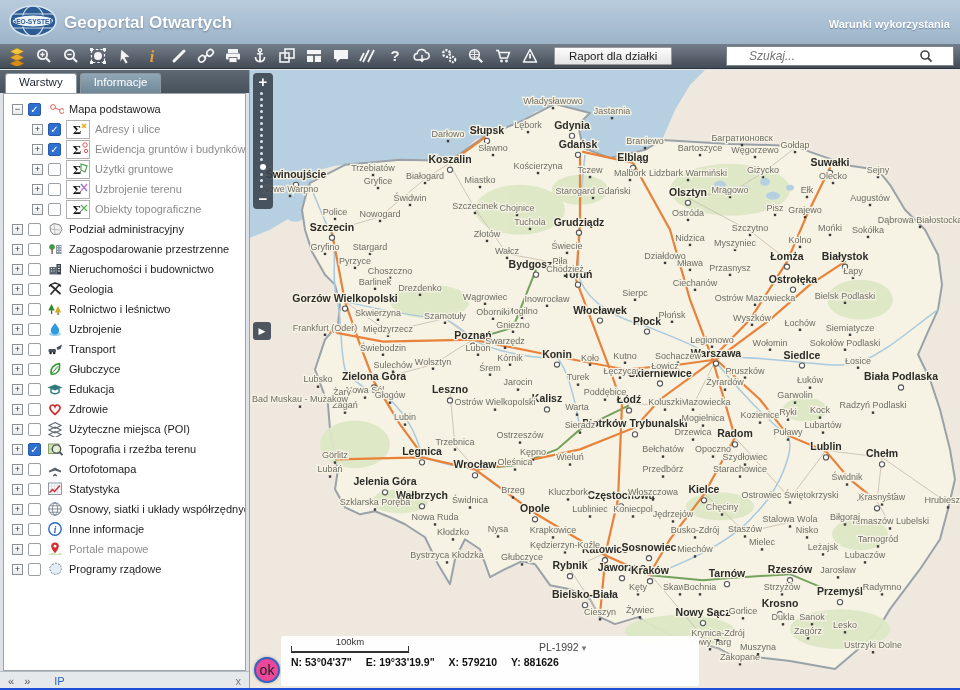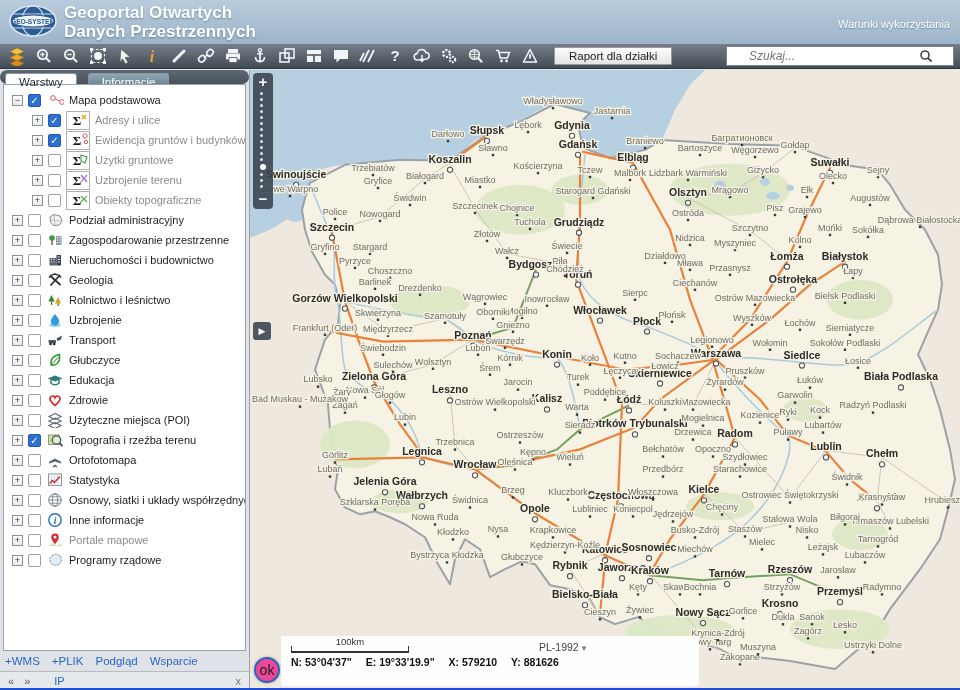--- a/index.html
+++ b/index.html
@@ -4,40 +4,40 @@
 <style>
   html,body{margin:0;padding:0;background:#cfd4d9;}
   #page{position:relative;width:960px;height:690px;box-sizing:border-box;overflow:hidden;
         font-family:"Liberation Sans",sans-serif;border-bottom:2px solid #1d4ed8;background:#e4e7ea;}
   
   #header{position:absolute;left:0;top:0;width:960px;height:44px;
           background:linear-gradient(#b9ccdd,#9db4c9);display:flex;align-items:center;}
   #logo{margin:2px 6px 0 8px;}
   #title{color:#fff;font-weight:bold;font-size:17px;line-height:19px;text-shadow:0 1px 2px rgba(40,60,90,.45);}
   #hright{margin-left:auto;text-align:right;padding:3px 10px 0 0;display:flex;flex-direction:column;align-items:flex-end;}
-  #terms{color:#fff;font-size:11px;text-decoration:none;cursor:pointer;text-shadow:0 1px 1px rgba(40,60,90,.4);}
+  #terms{color:#fff;font-size:11px;text-decoration:none;cursor:pointer;text-shadow:0 1px 1px rgba(40,60,90,.4);font-weight:bold;}
   #brand{display:flex;align-items:center;gap:5px;margin-top:1px;}
   #brand span{color:#fff;font-size:22px;font-weight:bold;text-shadow:0 1px 2px rgba(40,60,90,.45);}
   
   #toolbar{position:absolute;left:0;top:44px;width:960px;height:25px;
            background:linear-gradient(#747e8a,#434b55);border-bottom:1px solid #2e343c;
            display:flex;align-items:center;padding:0 6px;box-sizing:border-box;}
   #toolbar-icons{display:flex;align-items:center;gap:6px;}
   .tbicon{width:21px;height:19px;display:flex;align-items:center;justify-content:center;cursor:pointer;border-radius:2px;}
   #report-btn{margin-left:14px;font-size:11.5px;color:#222;background:linear-gradient(#fdfdfd,#e4e4e4);
               border:1px solid #9a9a9a;border-radius:1px;padding:2px 14px;height:18px;line-height:13px;cursor:pointer;
               font-family:"Liberation Sans",sans-serif;}
   #searchbox{margin-left:auto;width:186px;height:18px;background:#fff;border:1px solid #7d868f;
              display:flex;align-items:center;padding:0 20px;}
   #searchbox input{flex:1;border:none;outline:none;font-size:12px;font-style:italic;color:#555;
                    font-family:"Liberation Sans",sans-serif;background:transparent;}
   
   #sidebar{position:absolute;left:0;top:70px;width:250px;height:620px;background:#dfe3e7;
            border-right:1px solid #98a2aa;box-sizing:border-box;display:flex;flex-direction:column;}
-  #tabs{height:14px;background:linear-gradient(#5d6873,#47525c);display:flex;gap:11px;padding:3px 0 0 5px;box-sizing:border-box;border-radius:7px;}
+  #tabs{height:23px;background:linear-gradient(#5d6873,#47525c);display:flex;gap:3px;padding:3px 0 0 5px;box-sizing:border-box;}
   .tab{font-size:11.5px;padding:2px 13px 0 13px;border-radius:3px 3px 0 0;border:1px solid #8b98a2;border-bottom:none;cursor:pointer;}
   .tab.active{background:#fff;color:#1d2730;position:relative;z-index:2;}
   .tab.inactive{background:linear-gradient(#91a7b4,#6e8798);color:#fff;}
   #tree-panel{flex:1;margin:0 3px;background:#fff;border:1px solid #9aa4ac;overflow:hidden;padding:5px 2px;}
   .trow{display:flex;align-items:center;height:20px;gap:5px;}
   .exp{width:11px;height:11px;box-sizing:border-box;border:1px solid #8a9097;background:linear-gradient(#fff,#e9e9e9);
        font-size:9px;line-height:8px;text-align:center;color:#333;cursor:pointer;flex:none;}
   .cb{width:13px;height:13px;box-sizing:border-box;border:1px solid #9aa0a6;border-radius:2px;background:#fff;
       font-size:10px;line-height:12px;text-align:center;color:#fff;cursor:pointer;flex:none;}
   .cb.on{background:#2e6fd2;border-color:#2759a8;}
@@ -84,21 +84,20 @@
       <svg width="50" height="34" viewBox="0 0 50 34">
         <ellipse cx="25" cy="17" rx="23" ry="15" fill="#2b5c94" stroke="#dce6f0" stroke-width="1.6"></ellipse>
         <ellipse cx="25" cy="17" rx="11" ry="15" fill="none" stroke="#cfdcea" stroke-width="1.2"></ellipse>
         <path d="M4 10h42M4 24h42" stroke="#cfdcea" stroke-width="1.2"></path>
         <ellipse cx="25" cy="17" rx="21" ry="6" fill="#eef3f8" stroke="#2b5c94" stroke-width="1.2"></ellipse>
         <text x="25" y="19.5" text-anchor="middle" font-size="6.6" font-weight="bold" fill="#2b5c94" font-family="Liberation Sans,sans-serif">GEO-SYSTEM</text>
       </svg>
     </div>
     <div id="title">
       <div>Geoportal Otwartych</div>
-      <div>Danych Przestrzennych</div>
     </div>
     <div id="hright">
       <a id="terms">Warunki wykorzystania</a>
     </div>
   </div>
 
   <div id="toolbar">
     <div id="toolbar-icons">
         <div class="tbicon">
           <svg width="18" height="19" viewBox="0 0 18 19">
@@ -518,26 +517,20 @@
             <span class="exp">+</span>
             <span class="cb"></span>
             <span class="ticon">
               <svg width="18" height="16" viewBox="0 0 16 16" preserveAspectRatio="xMidYMid meet">
                 <path d="M5 3.5l4-1.5 4.5 2 1 4-2 4.5-4.5 1-4-2-1.5-4.5z" fill="#e4edf5" stroke="#7a8aa0" stroke-dasharray="2 1.2"></path>
               </svg>
             </span>
             <span class="tlabel">Programy rządowe</span>
           </div>
         </div>
-    </div>
-    <div id="side-links">
-      <a>+WMS</a>
-      <a>+PLIK</a>
-      <a>Podgląd</a>
-      <a>Wsparcie</a>
     </div>
     <div id="side-footer">
       <span>«</span>
       <span>»</span>
       <span class="ip">IP</span>
       <span class="close">x</span>
     </div>
   </div>
 
   <div id="map">

